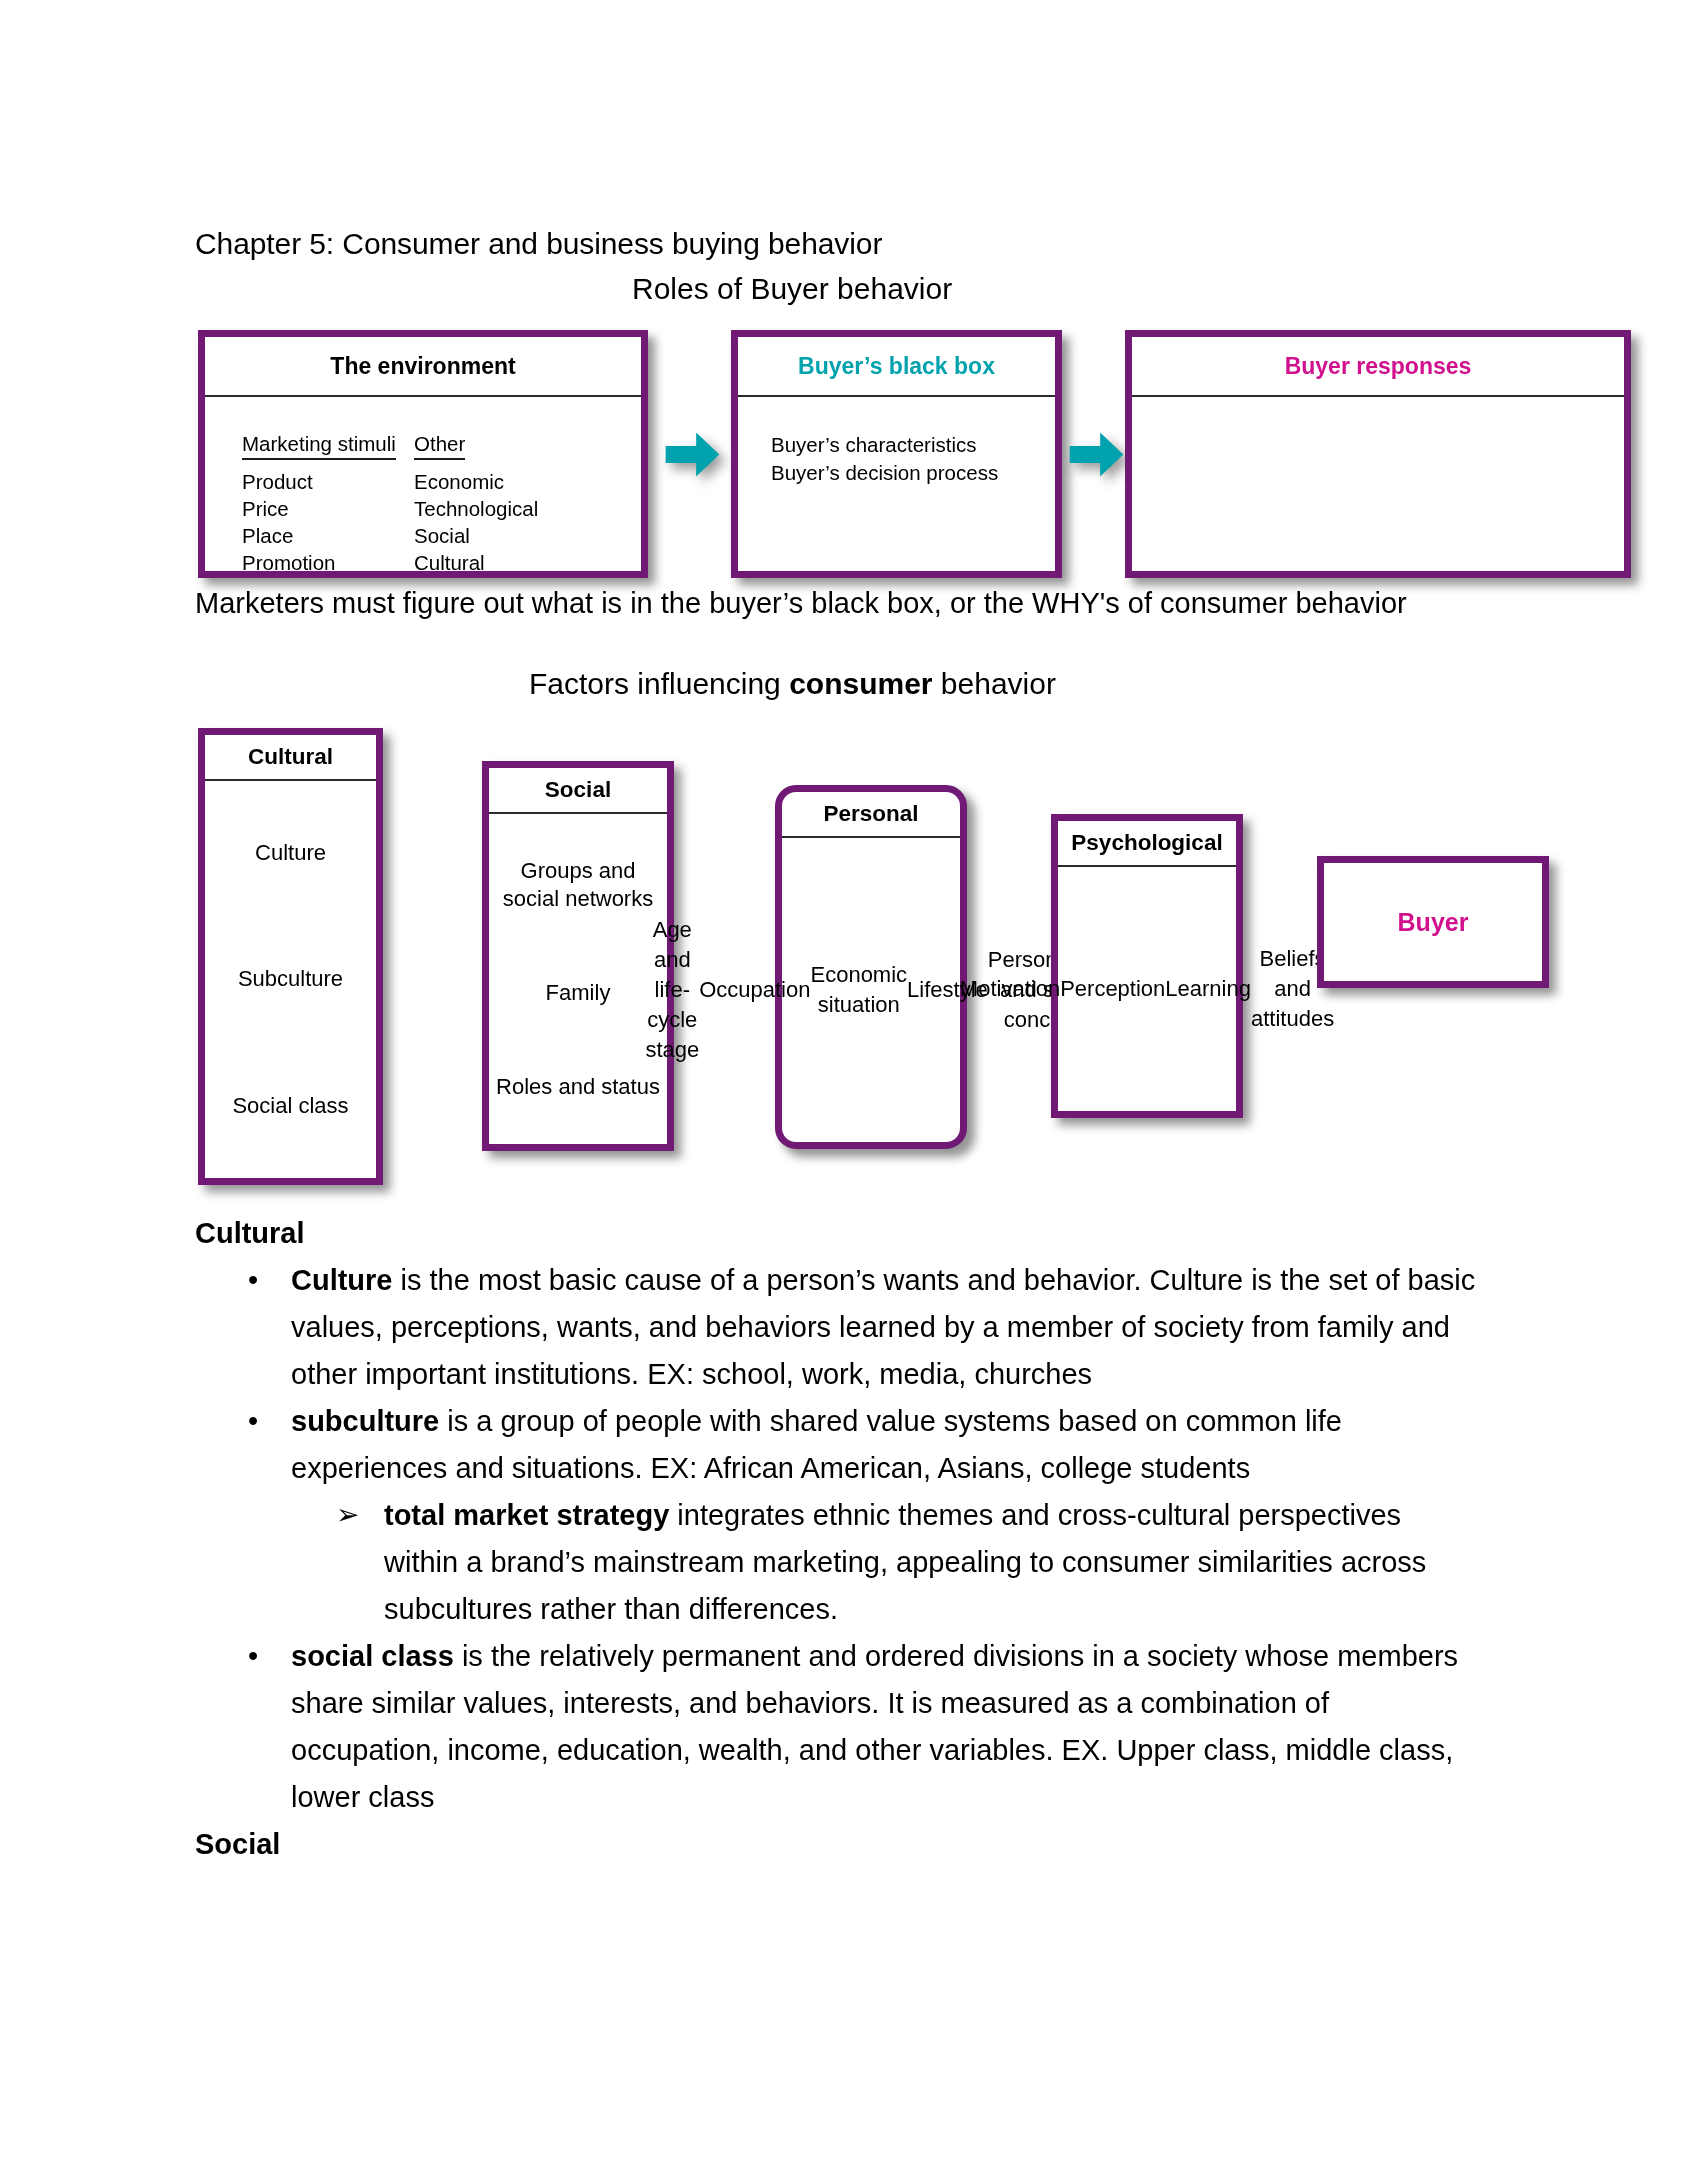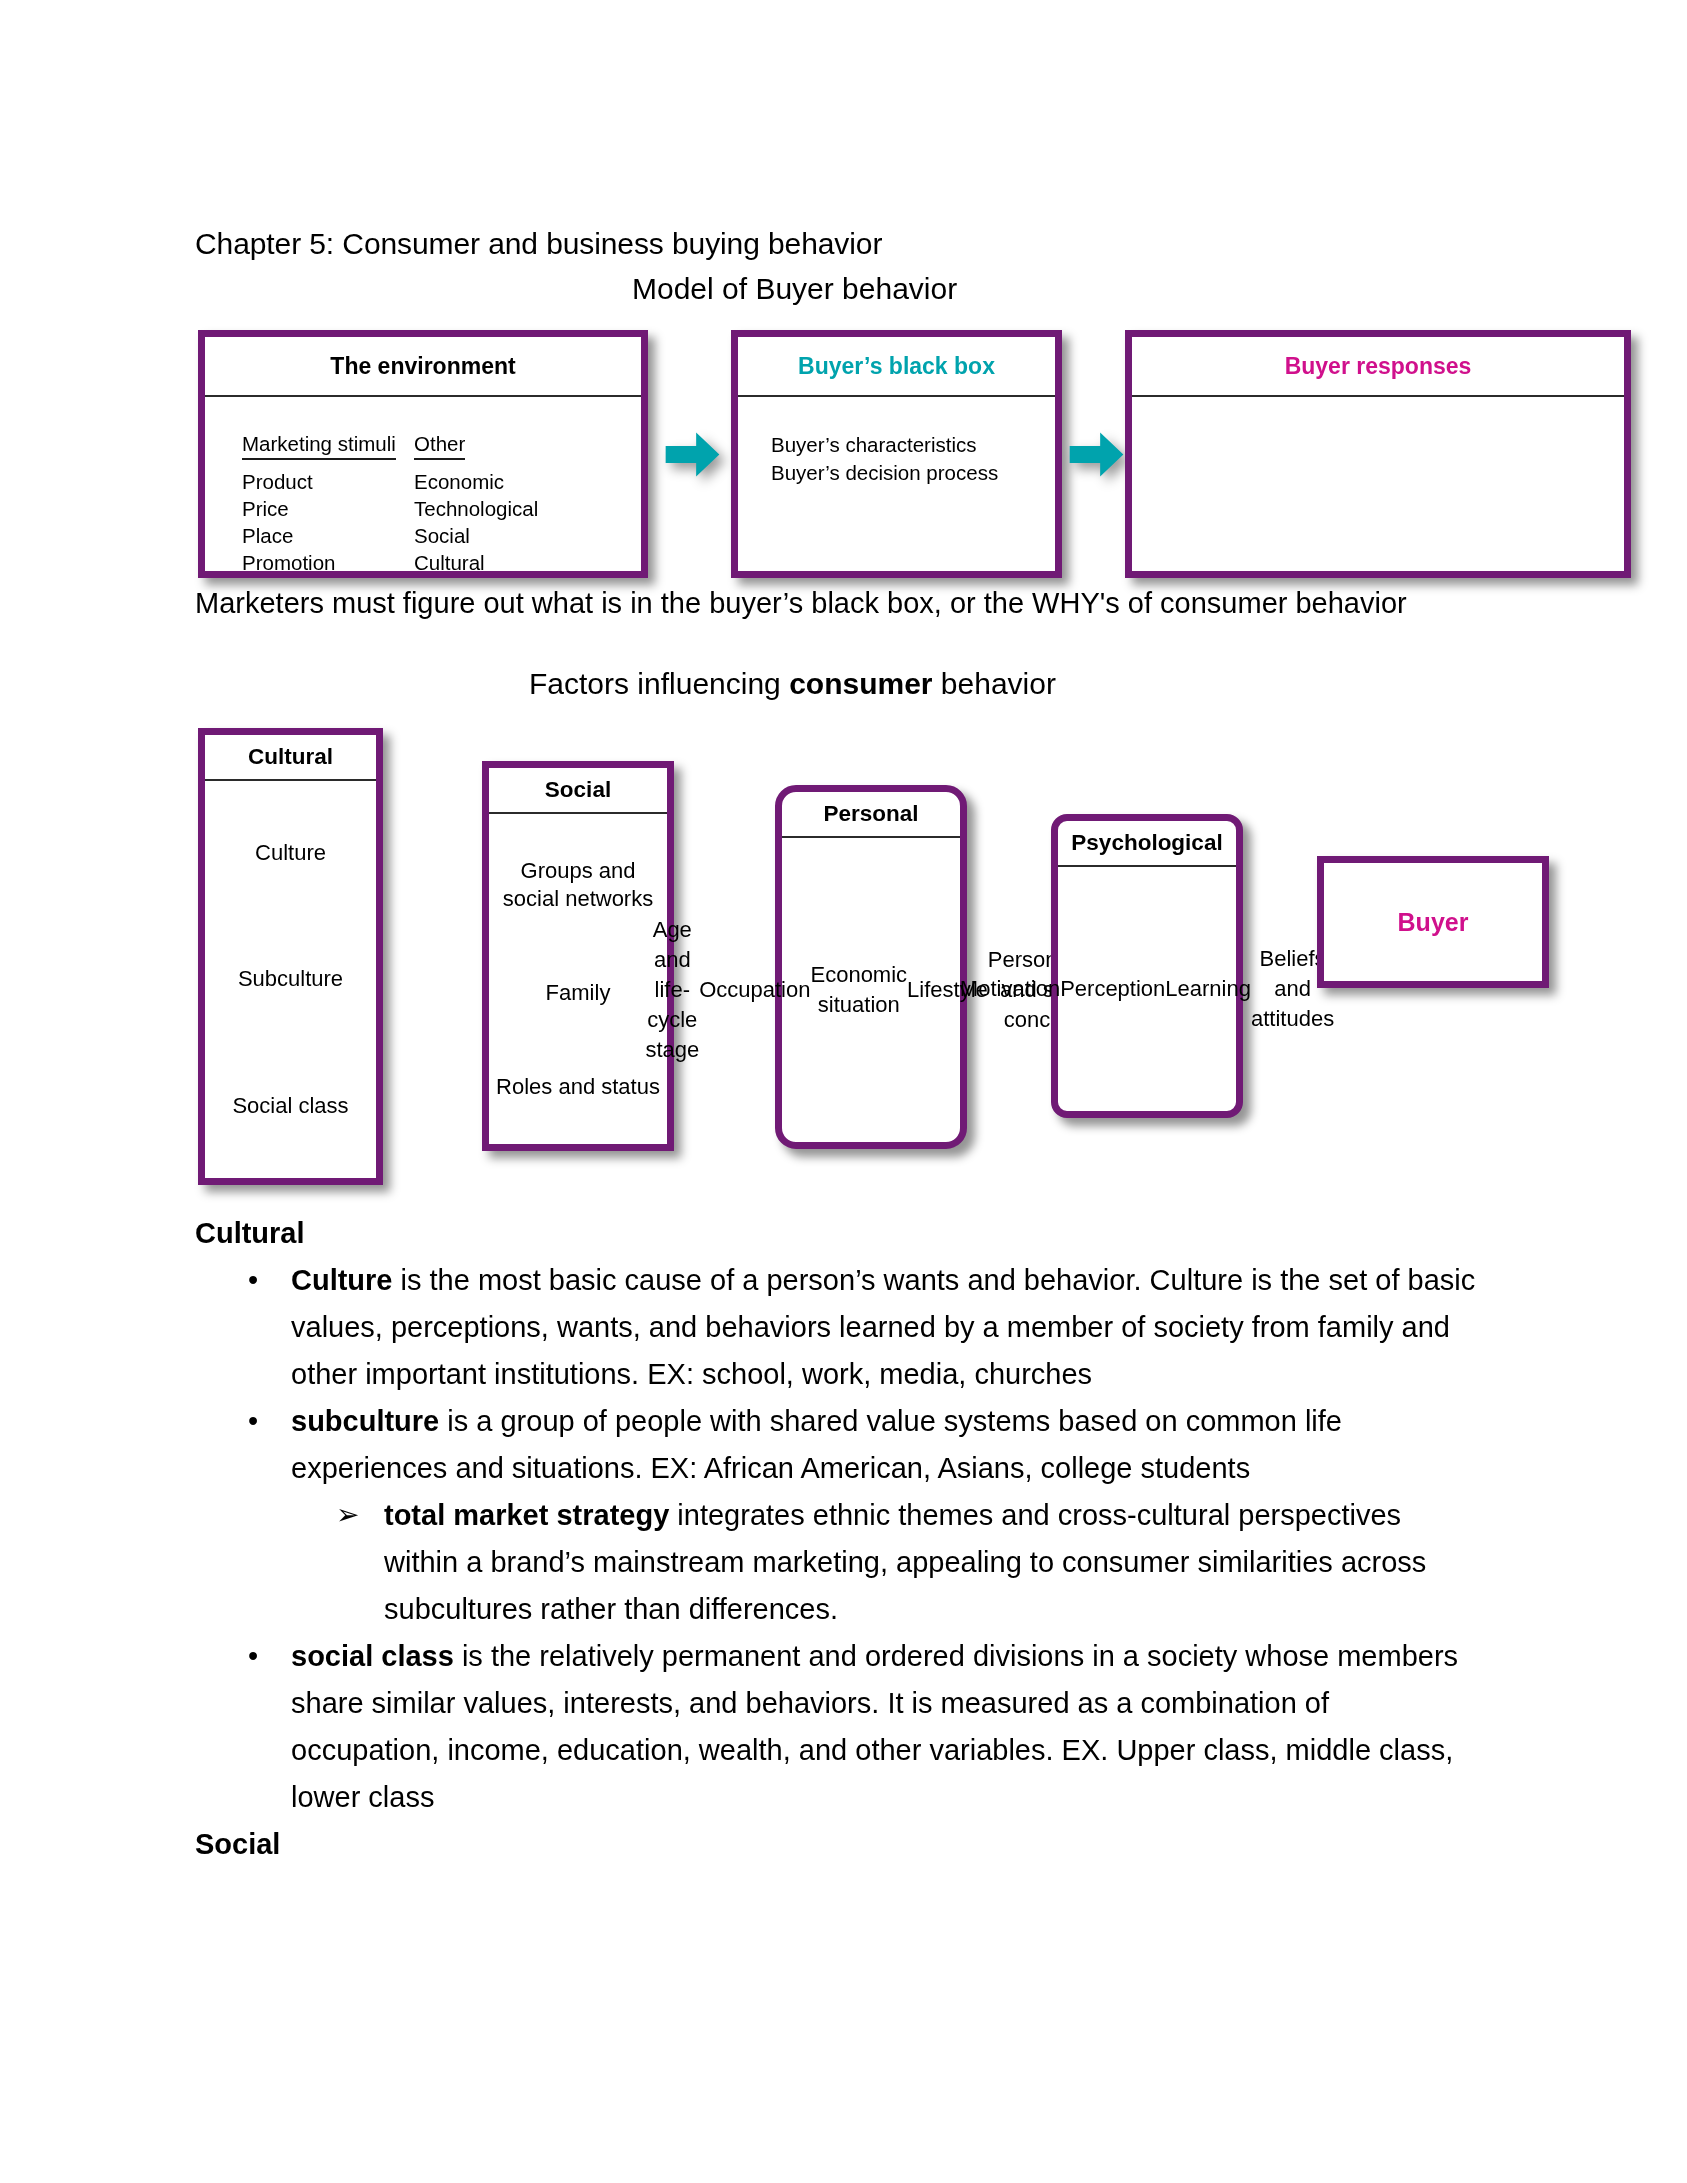--- a/index.html
+++ b/index.html
@@ -110,21 +110,21 @@
     height: 61px;
     filter: drop-shadow(6.6px 6.6px 6px rgba(0,0,0,0.40));
   }
   #arrow-1 { left: 662px; top: 392px; }
   #arrow-2 { left: 1066px; top: 392px; }
 
   
   #box-cultural      { left: 198px;  top: 696px; width: 185px; height: 457px; }
   #box-social        { left: 482px;  top: 729px; width: 192px; height: 390px; }
   #box-personal      { left: 775px; top: 753px; width: 192px; height: 364px; border-radius: 21px; }
-  #box-psychological { left: 1051px; top: 782px; width: 192px; height: 304px; border-radius: 16px; }
+  #box-psychological { left: 1051px; top: 782px; width: 192px; height: 304px; }
   #box-buyer         { left: 1317px; top: 824px; width: 232px; height: 132px; }
 
   #box-cultural .bx-head,
   #box-social .bx-head,
   #box-personal .bx-head,
   #box-psychological .bx-head { height: 44px; font-size: 22.5px; }
 
   .spread-list {
     display: flex;
     flex-direction: column;
@@ -209,21 +209,21 @@
   }
   b { font-weight: bold; }
 </style>
 </head>
 <body>
 
 <div class="page">
 
   <div class="doc-title">Chapter 5: Consumer and business buying behavior</div>
 
-  <div class="section-title" id="model-heading">Model of Buyer behavior</div>
+  <div class="section-title" id="model-heading">Roles of Buyer behavior</div>
 
   <div class="flowbox" id="box-environment">
     <div class="bx-head">The environment</div>
     <div class="bx-body">
       <div class="env-cols">
         <div class="env-col first">
           <div class="col-title">Marketing stimuli</div>
           <div class="col-item">Product</div>
           <div class="col-item">Price</div>
           <div class="col-item">Place</div>

